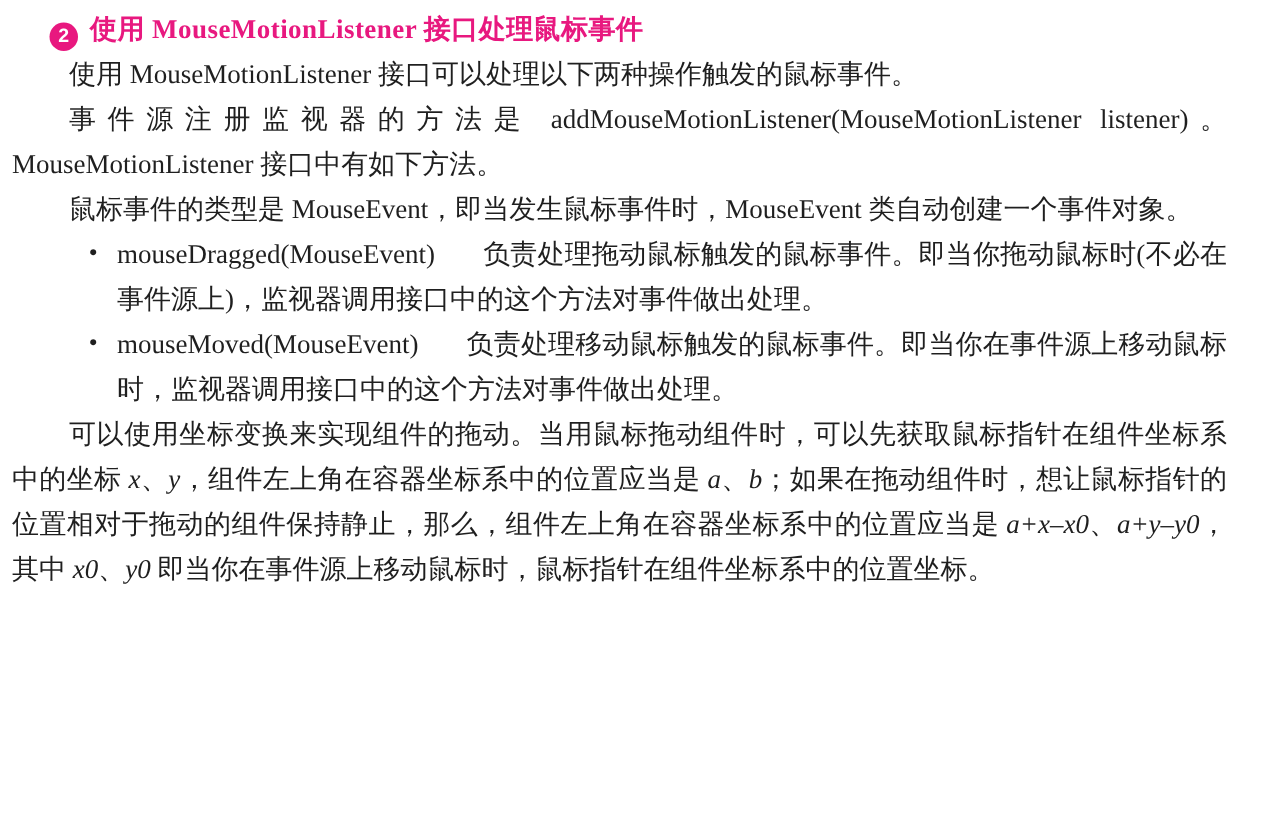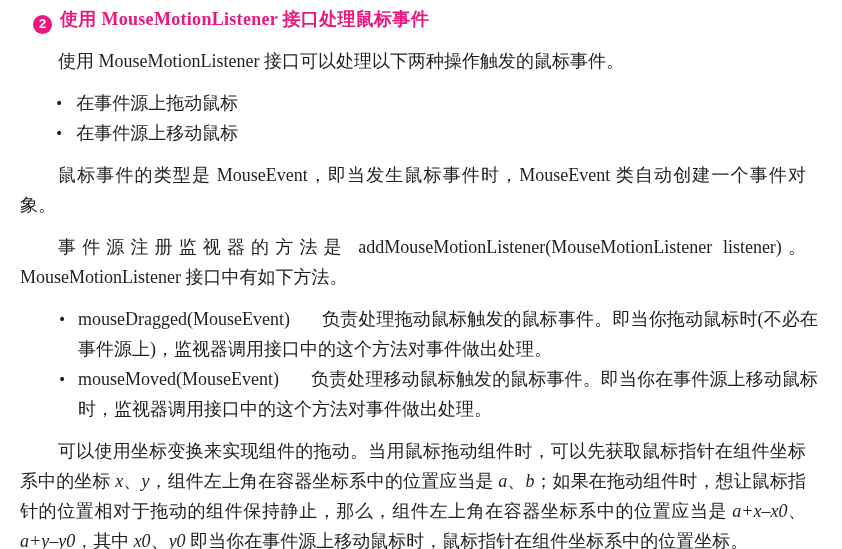--- a/index.html
+++ b/index.html
@@ -37,21 +37,21 @@
     vertical-align: -3px;
   }
   .heading-text {
     color: #e8187f;
     font-weight: bold;
     font-size: 18px;
     letter-spacing: 0.3px;
   }
   
   p.para {
-    margin: 12px;
+    margin: 0;
     text-align: justify;
   }
   p.indent { text-indent: 38px; }
   
   .bullets-simple { margin: 0; }
   .bullets-simple .li {
     padding-left: 47px;
     line-height: 30px;
   }
   .dot {
@@ -83,32 +83,24 @@
 <body>
 
 <div class="page">
 
   <div class="heading">
     <span class="badge">2</span><span class="heading-text">使用 MouseMotionListener 接口处理鼠标事件</span>
   </div>
 
   <p class="para indent">使用 MouseMotionListener 接口可以处理以下两种操作触发的鼠标事件。</p>
 
-  <div class="bullets-simple">
-    <div class="li">
-      <span class="dot">•</span><span>在事件源上拖动鼠标</span>
-    </div>
-    <div class="li">
-      <span class="dot">•</span><span>在事件源上移动鼠标</span>
-    </div>
-  </div>
+
+  <p class="para indent">事件源注册监视器的方法是 addMouseMotionListener(MouseMotionListener listener)。MouseMotionListener 接口中有如下方法。</p>
 
   <p class="para indent">鼠标事件的类型是 MouseEvent，即当发生鼠标事件时，MouseEvent 类自动创建一个事件对象。</p>
-
-  <p class="para indent">事件源注册监视器的方法是 addMouseMotionListener(MouseMotionListener listener)。MouseMotionListener 接口中有如下方法。</p>
 
   <div>
     <div class="method-item">
       <span class="dot">•</span><span class="method-name">mouseDragged(MouseEvent)</span><span>负责处理拖动鼠标触发的鼠标事件。即当你拖动鼠标时(不必在事件源上)，监视器调用接口中的这个方法对事件做出处理。</span>
     </div>
     <div class="method-item">
       <span class="dot">•</span><span class="method-name">mouseMoved(MouseEvent)</span><span>负责处理移动鼠标触发的鼠标事件。即当你在事件源上移动鼠标时，监视器调用接口中的这个方法对事件做出处理。</span>
     </div>
   </div>
 

